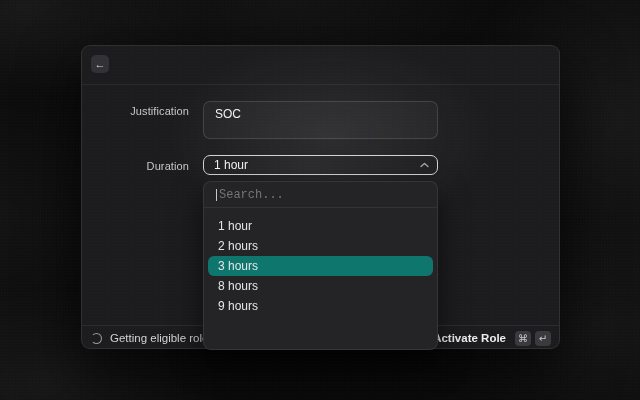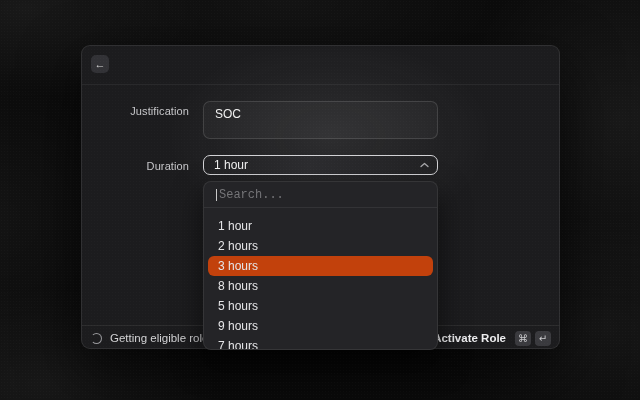--- a/index.html
+++ b/index.html
@@ -81,21 +81,21 @@
   .search-input{
     width:100%; height:100%; background:transparent; border:none; outline:none;
     padding:0 10px 0 15px; font-size:12px; color:#eee; font-family:Liberation Mono, monospace;
   }
   .search-input::placeholder{ color:#757578; }
   .option-list{ padding-top:8px; }
   .option{
     height:20px; line-height:20px; margin:0 4px; padding-left:10px;
     font-size:12px; color:#e6e6e8; border-radius:6px; cursor:pointer;
   }
-  .option.highlighted{ background:#c2410c; }
+  .option.highlighted{ background:#0f766e; }
 
   
   .modal-footer{
     position:absolute; left:0; top:279px; width:100%; height:25px;
     border-top:1px solid rgba(255,255,255,0.07);
     display:flex; align-items:center; padding:0 8px 0 9px;
   }
   .spinner{
     width:11px; height:11px; border-radius:50%;
     border:1.5px solid rgba(165,165,168,0.9); border-left-color:transparent;
@@ -143,23 +143,21 @@
   <div class="dropdown">
     <div class="search-row">
       <span class="search-caret"></span>
       <input class="search-input" placeholder="Search..." style="">
     </div>
     <div class="option-list">
       <div class="option">1 hour</div>
       <div class="option">2 hours</div>
       <div class="option highlighted">3 hours</div>
       <div class="option">8 hours</div>
-      <div class="option">5 hours</div>
       <div class="option">9 hours</div>
-      <div class="option">7 hours</div>
     </div>
   </div>
 
   <div class="modal-footer">
     <span class="spinner"></span>
     <span class="status-text">Getting eligible roles...</span>
     <span class="footer-spacer"></span>
     <button class="activate-btn">
       <span class="activate-label">Activate Role</span>
       <span class="kbd">⌘</span>

